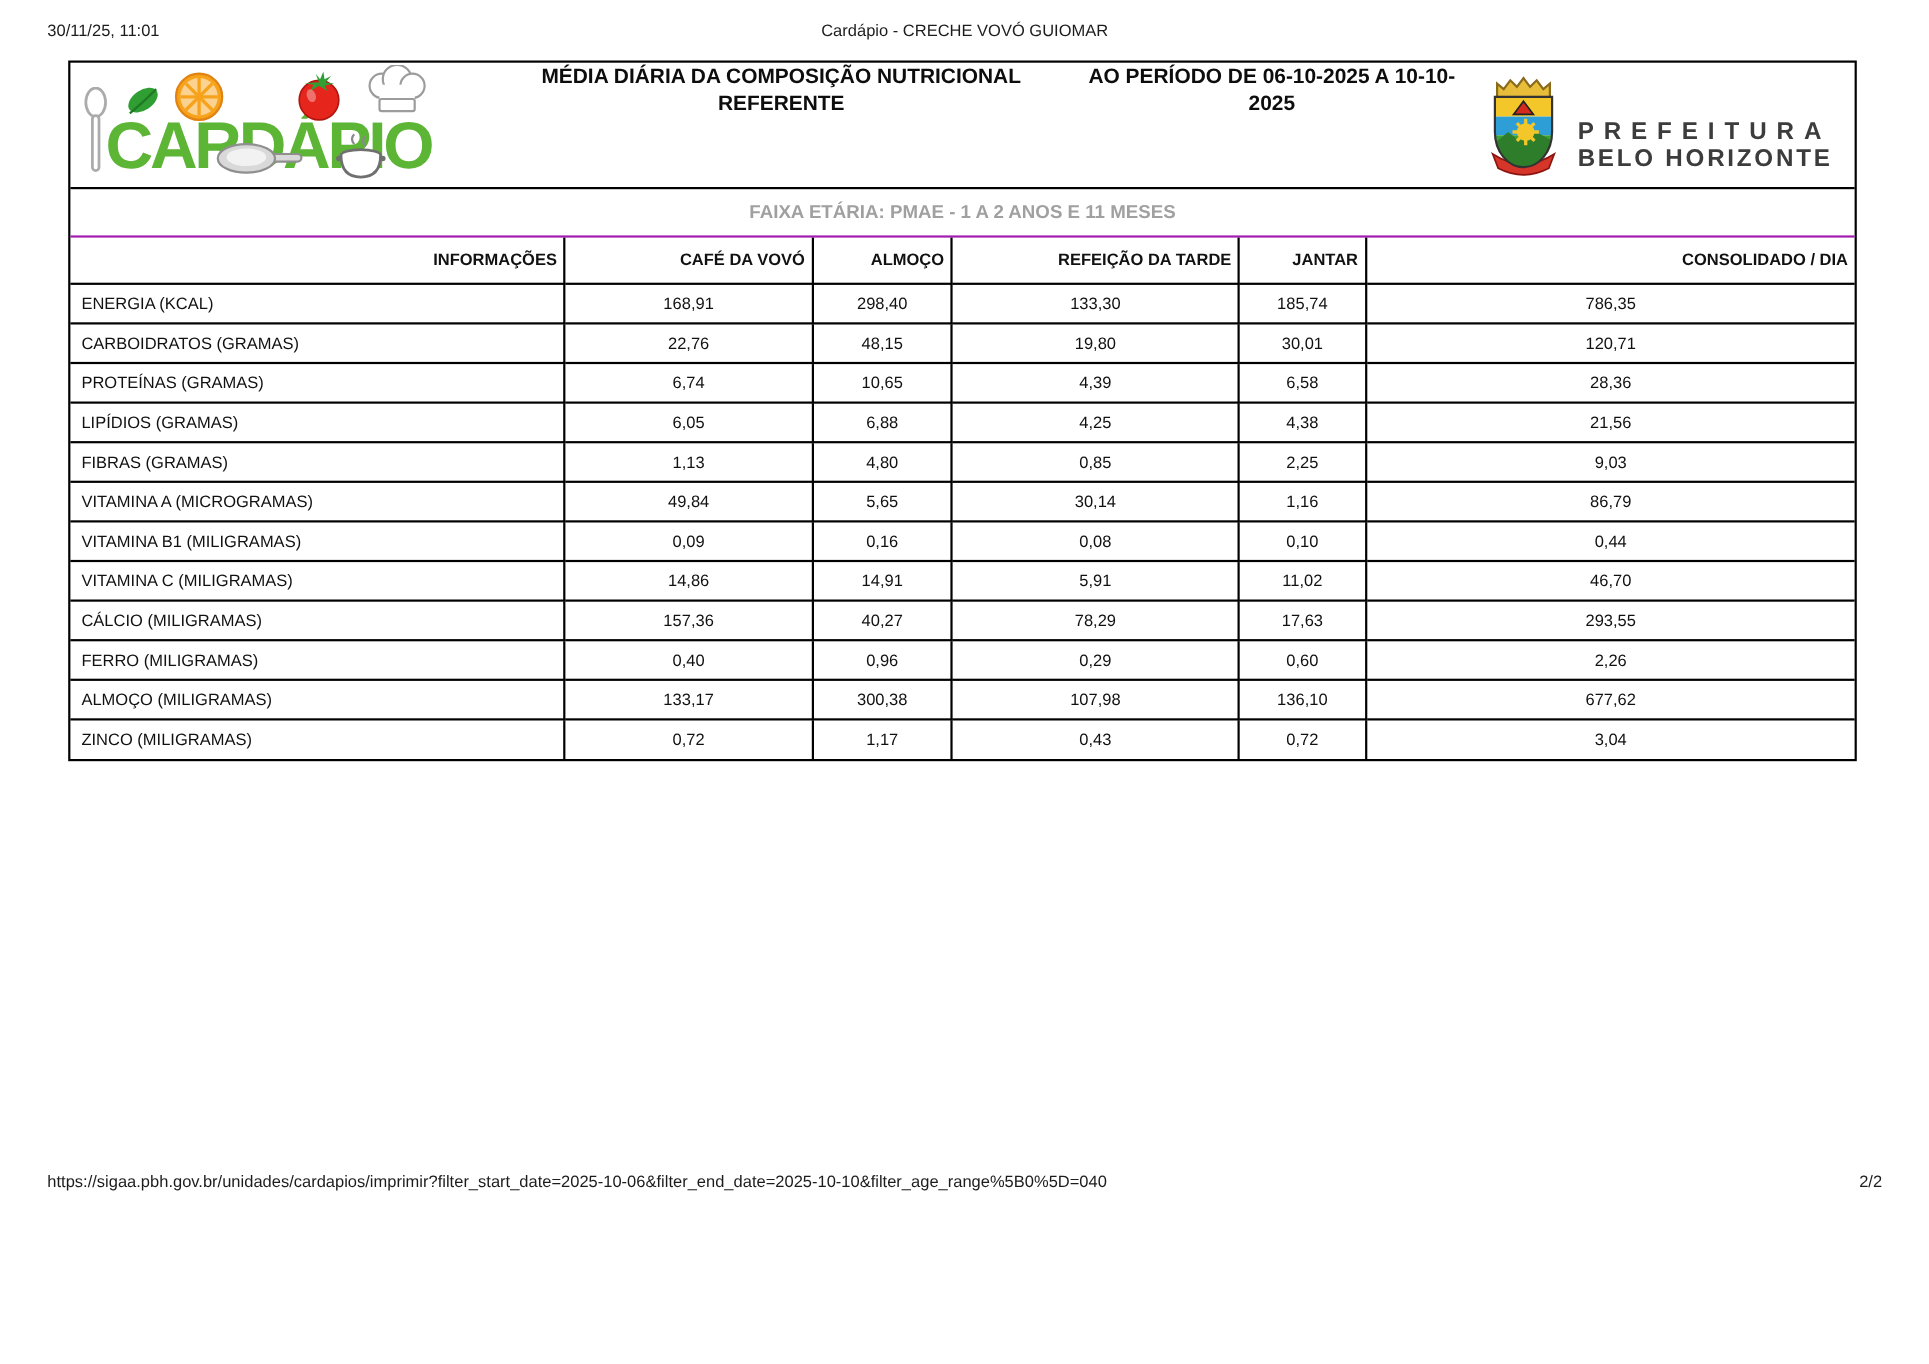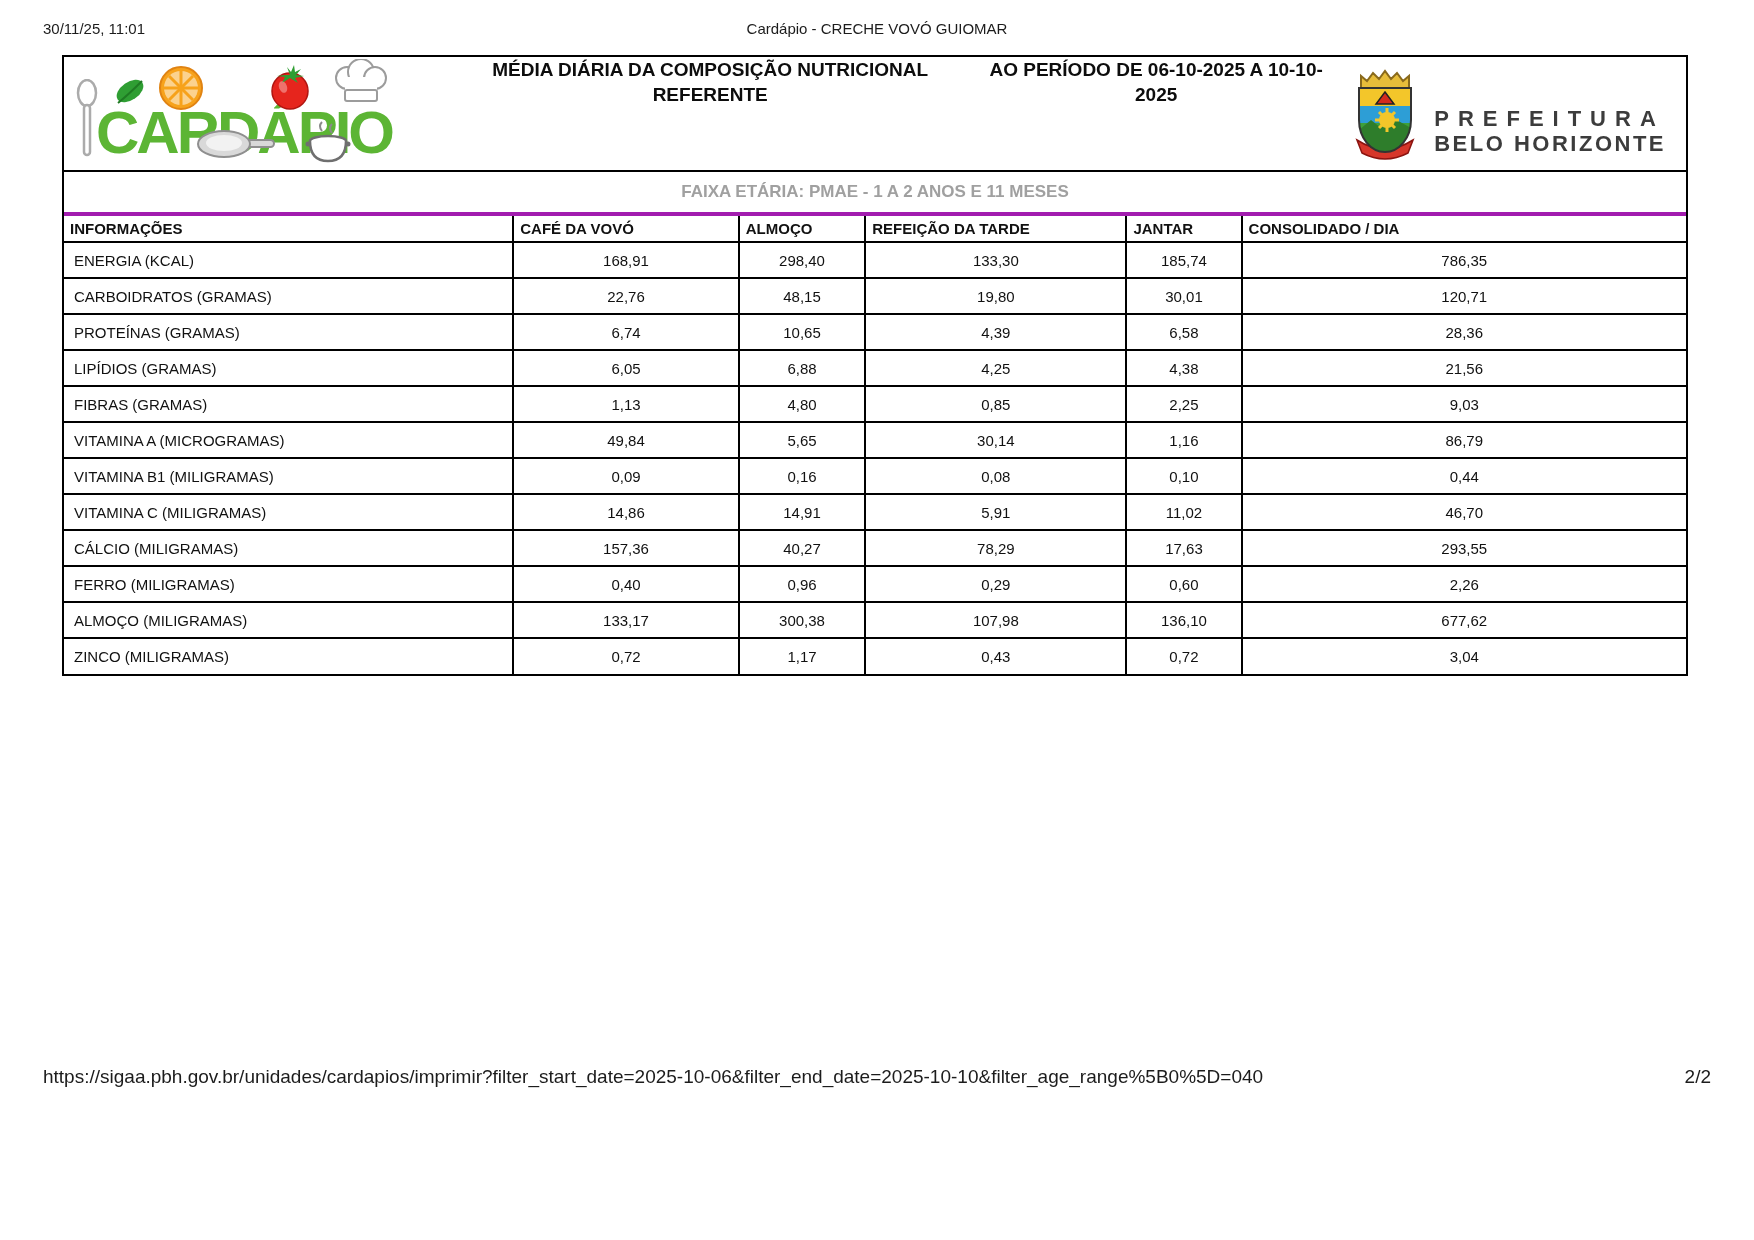--- a/index.html
+++ b/index.html
@@ -14,21 +14,21 @@
   
   .print-header {
     position: absolute; top: 20px; left: 43px; right: 43px; height: 22px;
     font-size: 15px; color: #1c1c1c;
   }
   .ph-timestamp { position: absolute; left: 0; top: 0; }
   .ph-title { display: block; text-align: center; }
 
   .print-footer {
     position: absolute; top: 1066px; left: 43px; right: 43px;
-    font-size: 19px; color: #1c1c1c;
+    font-size: 15px; color: #1c1c1c;
     display: flex; justify-content: space-between; align-items: baseline;
   }
 
   
   .content-box {
     position: absolute; left: 62px; top: 55px; width: 1626px;
     border: 2px solid #000; background: #fff;
   }
 
   
@@ -56,31 +56,31 @@
     color: #0d0d0d;
   }
 
   .pbh-logo { position: absolute; right: 20px; top: 11px; display: flex; align-items: center; gap: 13px; }
   .pbh-text { font-weight: 700; color: #3c3c3c; font-size: 22px; line-height: 1.12; white-space: nowrap; }
   .pbh-line1 { letter-spacing: 9px; margin-top: 36px; }
   .pbh-line2 { letter-spacing: 2.5px; }
 
   
   .age-band {
-    height: 44px; border-bottom: 4px solid #a21caf;
+    height: 44px; border-bottom: 2px solid #a21caf;
     display: flex; align-items: center; justify-content: center;
     color: #a0a0a0; font-weight: 700; font-size: 17px;
   }
 
   
   table { width: 100%; border-collapse: collapse; table-layout: fixed; }
   col.c0 { width: 27.7%; } col.c1 { width: 13.9%; } col.c2 { width: 7.8%; }
   col.c3 { width: 16.1%; } col.c4 { width: 7.1%; }  col.c5 { width: 27.4%; }
   th, td { border: 2px solid #000; font-size: 15px; }
-  thead th { font-weight: 700; height: 26px; text-align: left; padding: 0 6px; }
+  thead th { font-weight: 700; height: 42px; text-align: right; padding: 0 6px; }
   tbody td { height: 36px; }
   td.label-cell { font-weight: 400; text-align: left; padding-left: 10px; }
   td.value-cell { text-align: center; font-weight: 400; }
   tr > *:first-child { border-left: none; }
   tr > *:last-child  { border-right: none; }
   thead tr > * { border-top: none; }
   tbody tr:last-child > * { border-bottom: none; }
 </style>
 </head>
 <body>

